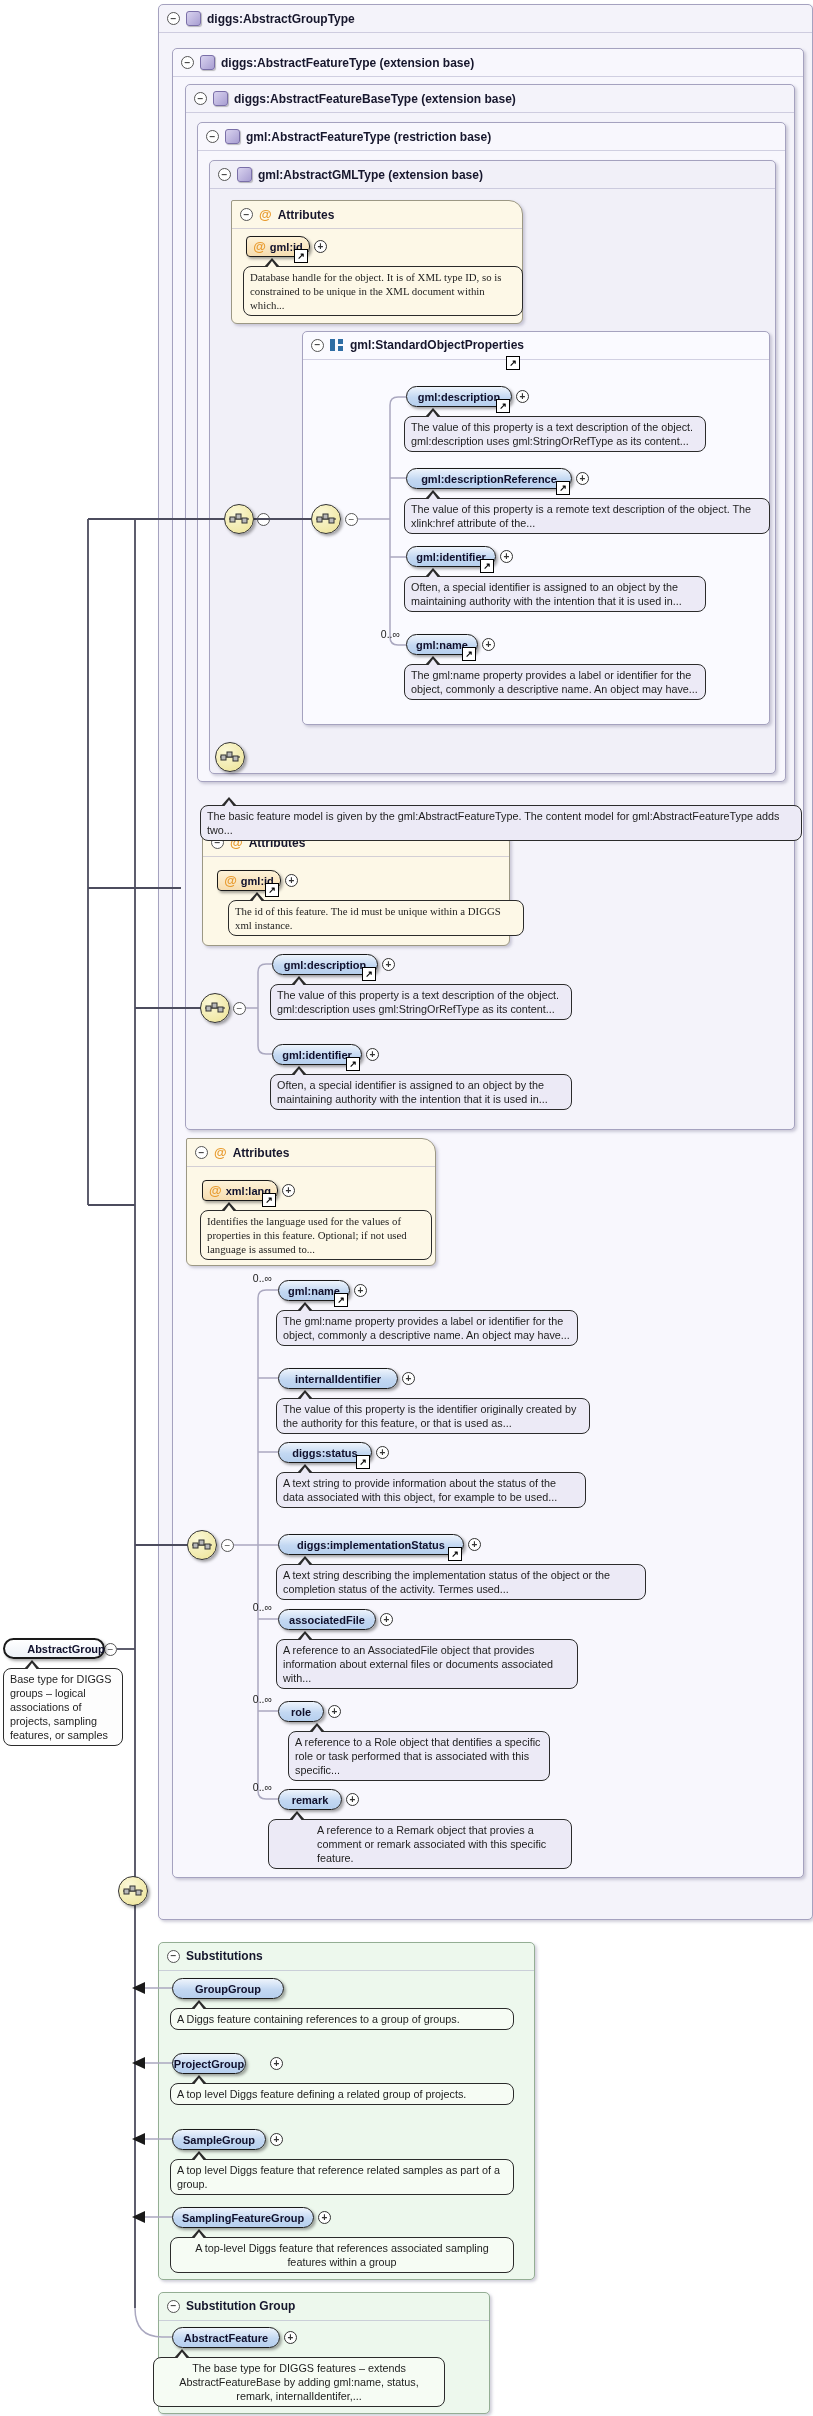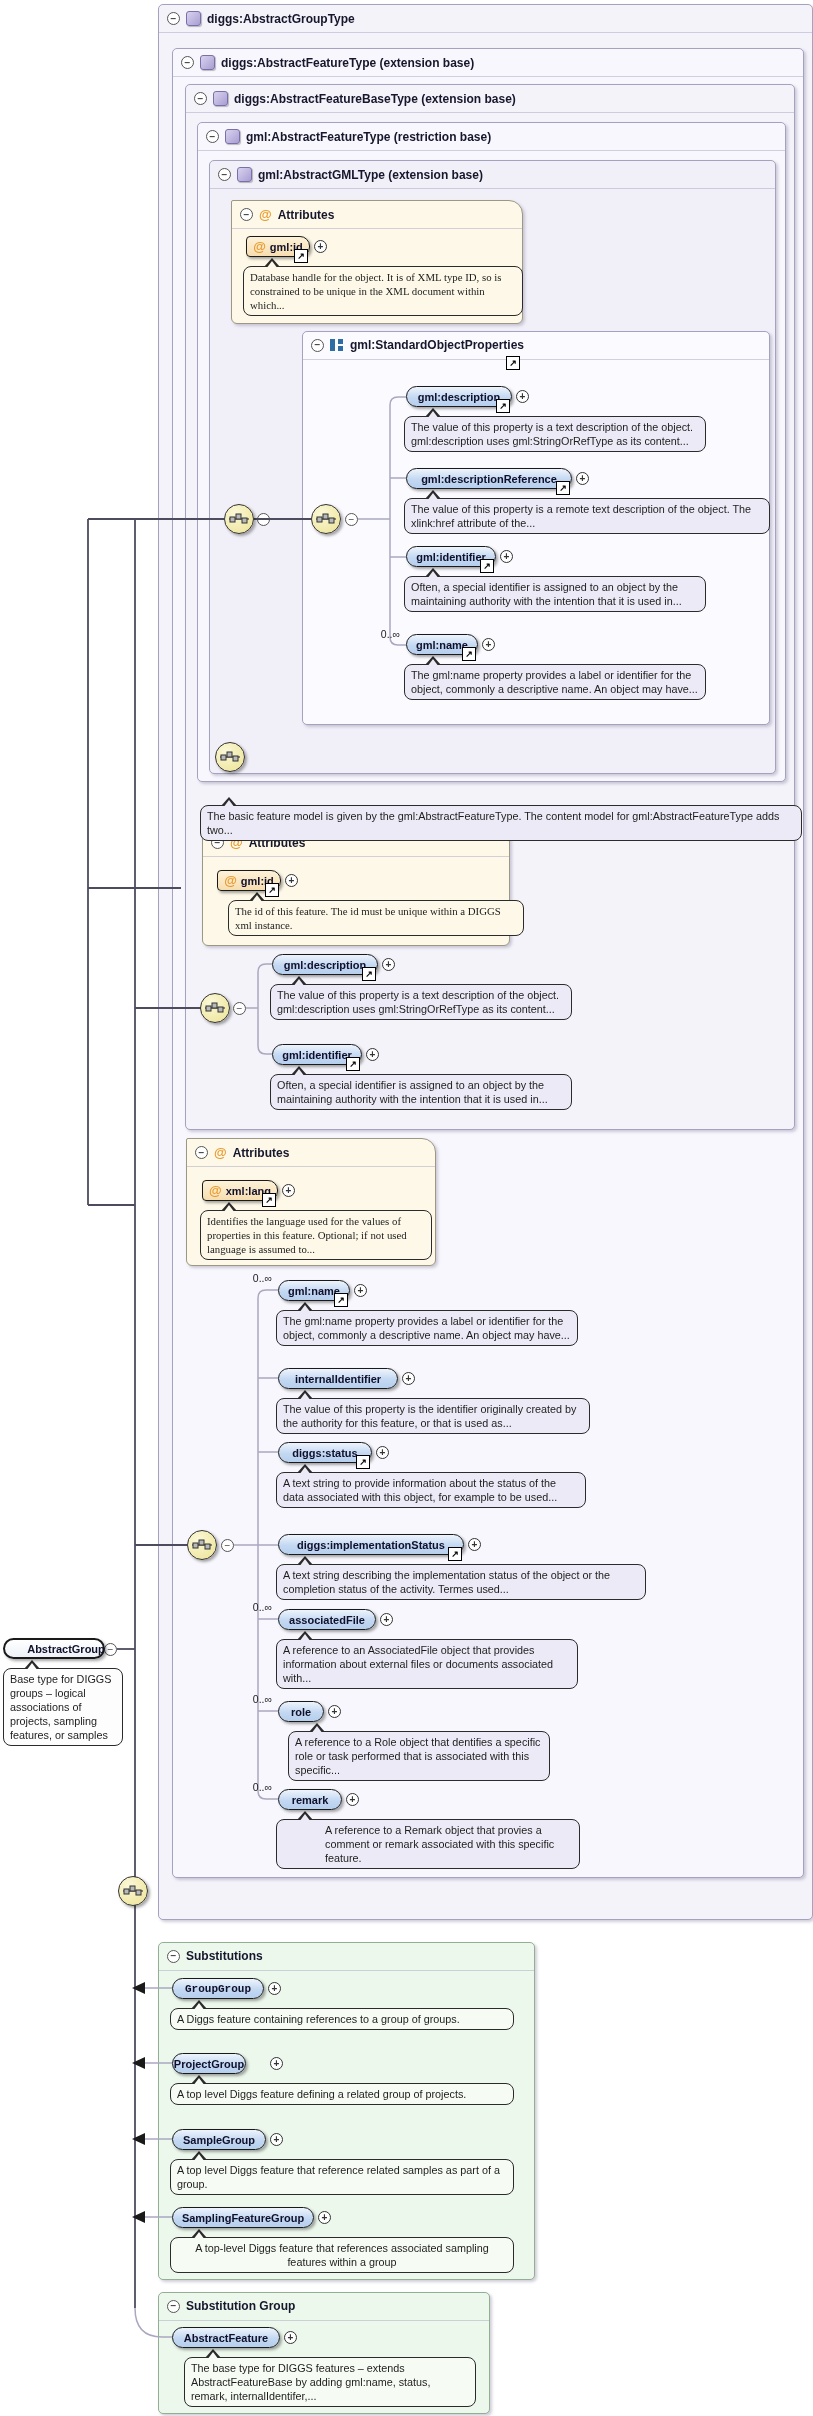--- a/index.html
+++ b/index.html
@@ -192,27 +192,27 @@
   <div class="tip creamtip" style="left:228px;top:900px;width:282px;">The id of this feature. The id must be unique within a DIGGS xml instance.</div>
   <div class="tip purple" style="left:270px;top:984px;width:288px;">The value of this property is a text description of the object. gml:description uses gml:StringOrRefType as its content...</div>
   <div class="tip purple" style="left:270px;top:1074px;width:288px;">Often, a special identifier is assigned to an object by the maintaining authority with the intention that it is used in...</div>
   <div class="tip creamtip" style="left:200px;top:1210px;width:218px;">Identifies the language used for the values of properties in this feature. Optional; if not used language is assumed to...</div>
   <div class="tip purple" style="left:276px;top:1310px;width:288px;">The gml:name property provides a label or identifier for the object, commonly a descriptive name. An object may have...</div>
   <div class="tip purple" style="left:276px;top:1398px;width:300px;">The value of this property is the identifier originally created by the authority for this feature, or that is used as...</div>
   <div class="tip purple" style="left:276px;top:1472px;width:296px;">A text string to provide information about the status of the data associated with this object, for example to be used...</div>
   <div class="tip purple" style="left:276px;top:1564px;width:356px;">A text string describing the implementation status of the object or the completion status of the activity. Termes used...</div>
   <div class="tip purple" style="left:276px;top:1639px;width:288px;">A reference to an AssociatedFile object that provides information about external files or documents associated with...</div>
   <div class="tip purple" style="left:288px;top:1731px;width:248px;">A reference to a Role object that dentifies a specific role or task performed that is associated with this specific...</div>
-  <div class="tip purple" style="left:276px;top:1819px;width:248px;padding-left:48px;">A reference to a Remark object that provies a comment or remark associated with this specific feature.</div>
+  <div class="tip purple" style="left:268px;top:1819px;width:248px;padding-left:48px;">A reference to a Remark object that provies a comment or remark associated with this specific feature.</div>
   <div class="tip whitetip" style="left:3px;top:1668px;width:106px;">Base type for DIGGS groups – logical associations of projects, sampling features, or samples</div>
   <div class="tip greentip" style="left:170px;top:2008px;width:330px;">A Diggs feature containing references to a group of groups.</div>
   <div class="tip greentip" style="left:170px;top:2083px;width:330px;">A top level Diggs feature defining a related group of projects.</div>
   <div class="tip greentip" style="left:170px;top:2159px;width:330px;">A top level Diggs feature that reference related samples as part of a group.</div>
   <div class="tip greentip" style="left:170px;top:2237px;width:330px;text-align:center;">A top-level Diggs feature that references associated sampling features within a group</div>
-  <div class="tip greentip" style="left:184px;top:2357px;width:278px;">The base type for DIGGS features – extends AbstractFeatureBase by adding gml:name, status, remark, internalIdentifer,...</div>
+  <div class="tip greentip" style="left:153px;top:2357px;width:278px;text-align:center;">The base type for DIGGS features – extends AbstractFeatureBase by adding gml:name, status, remark, internalIdentifer,...</div>
 
   <div class="occurs" style="left:368px;top:628px;">0..∞</div>
   <div class="occurs" style="left:240px;top:1272px;">0..∞</div>
   <div class="occurs" style="left:240px;top:1601px;">0..∞</div>
   <div class="occurs" style="left:240px;top:1693px;">0..∞</div>
   <div class="occurs" style="left:240px;top:1781px;">0..∞</div>
 
   <div class="pill attr" style="left:246px;top:236px;width:64px;">
       <span class="at">@</span>
       <span>gml:id</span>
@@ -278,21 +278,21 @@
 
   <div class="pill" style="left:278px;top:1701px;width:46px;">role</div>
   <div class="plus" style="left:328px;top:1705px;">+</div>
 
   <div class="pill" style="left:278px;top:1789px;width:64px;">remark</div>
   <div class="plus" style="left:346px;top:1793px;">+</div>
 
   <div class="pill main" style="left:3px;top:1638px;width:102px;">AbstractGroup</div>
   <div class="ccirc abs" style="left:104px;top:1643px;">−</div>
 
-  <div class="pill" style="left:172px;top:1978px;width:92px;font-family:Liberation Mono, monospace;">GroupGroup</div>
+  <div class="pill" style="left:172px;top:1978px;width:112px;">GroupGroup</div>
   <div class="plus" style="left:268px;top:1982px;">+</div>
 
   <div class="pill" style="left:172px;top:2053px;width:74px;">ProjectGroup</div>
   <div class="plus" style="left:270px;top:2057px;">+</div>
 
   <div class="pill" style="left:172px;top:2129px;width:94px;">SampleGroup</div>
   <div class="plus" style="left:270px;top:2133px;">+</div>
 
   <div class="pill" style="left:172px;top:2207px;width:142px;">SamplingFeatureGroup</div>
   <div class="plus" style="left:318px;top:2211px;">+</div>

